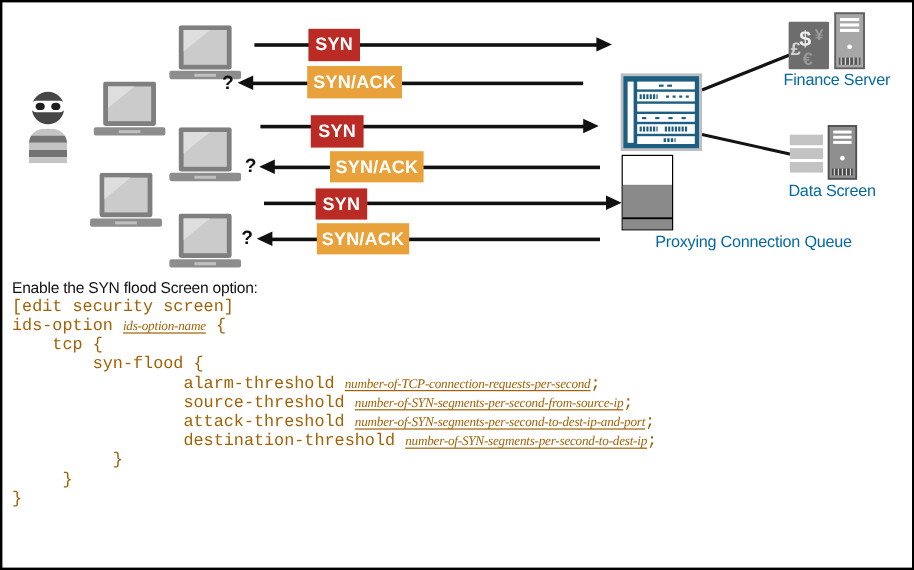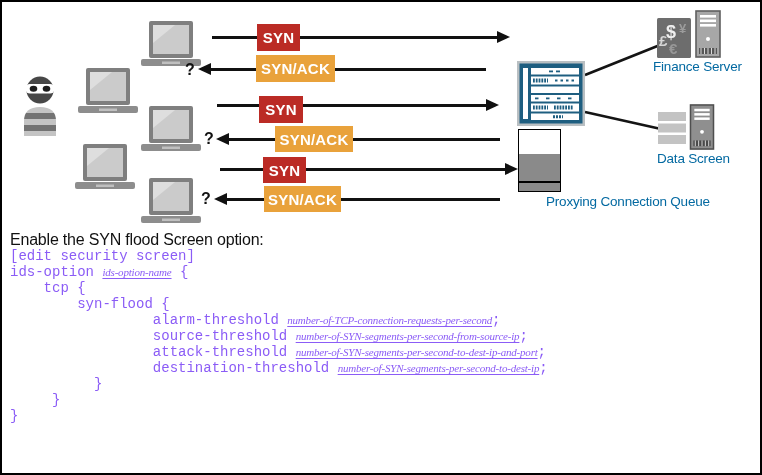--- a/index.html
+++ b/index.html
@@ -26,23 +26,23 @@
   .queue{position:absolute;left:516px;top:127px;width:43px;height:63px;
          border:1.6px solid #000;box-sizing:border-box;background:#fff;}
   .queue .fill{position:absolute;left:0;right:0;top:24px;height:27px;}
   .queue .divider{position:absolute;left:0;right:0;top:51px;height:1.6px;background:#000;}
   .queue .bottom{position:absolute;left:0;right:0;top:52.6px;bottom:0;}
 
   .diagram-label{position:absolute;font-size:13.5px;letter-spacing:-.2px;color:#0369a1;white-space:nowrap;}
 
   
   .config{position:absolute;left:8px;top:230px;width:748px;}
-  .config .caption{font-size:16px;letter-spacing:-.2px;height:16px;line-height:16px;color:#111;}
+  .config .caption{font-size:13px;letter-spacing:-.2px;height:16px;line-height:16px;color:#111;}
   .cl{font-family:"Liberation Mono",monospace;font-size:14px;height:16px;line-height:16px;
-      white-space:pre;color:#8b5cf6;}
+      white-space:pre;color:#a16207;}
   .seg-code{font-family:"Liberation Mono",monospace;}
   .seg-bold{font-family:"Liberation Mono",monospace;font-weight:bold;}
   .seg-var{font-family:Liberation Serif, serif;font-style:italic;font-size:11px;
            letter-spacing:-.2px;text-decoration:underline;text-underline-offset:2px;}
 </style>
 </head>
 <body>
 
 <div class="stage">
 

